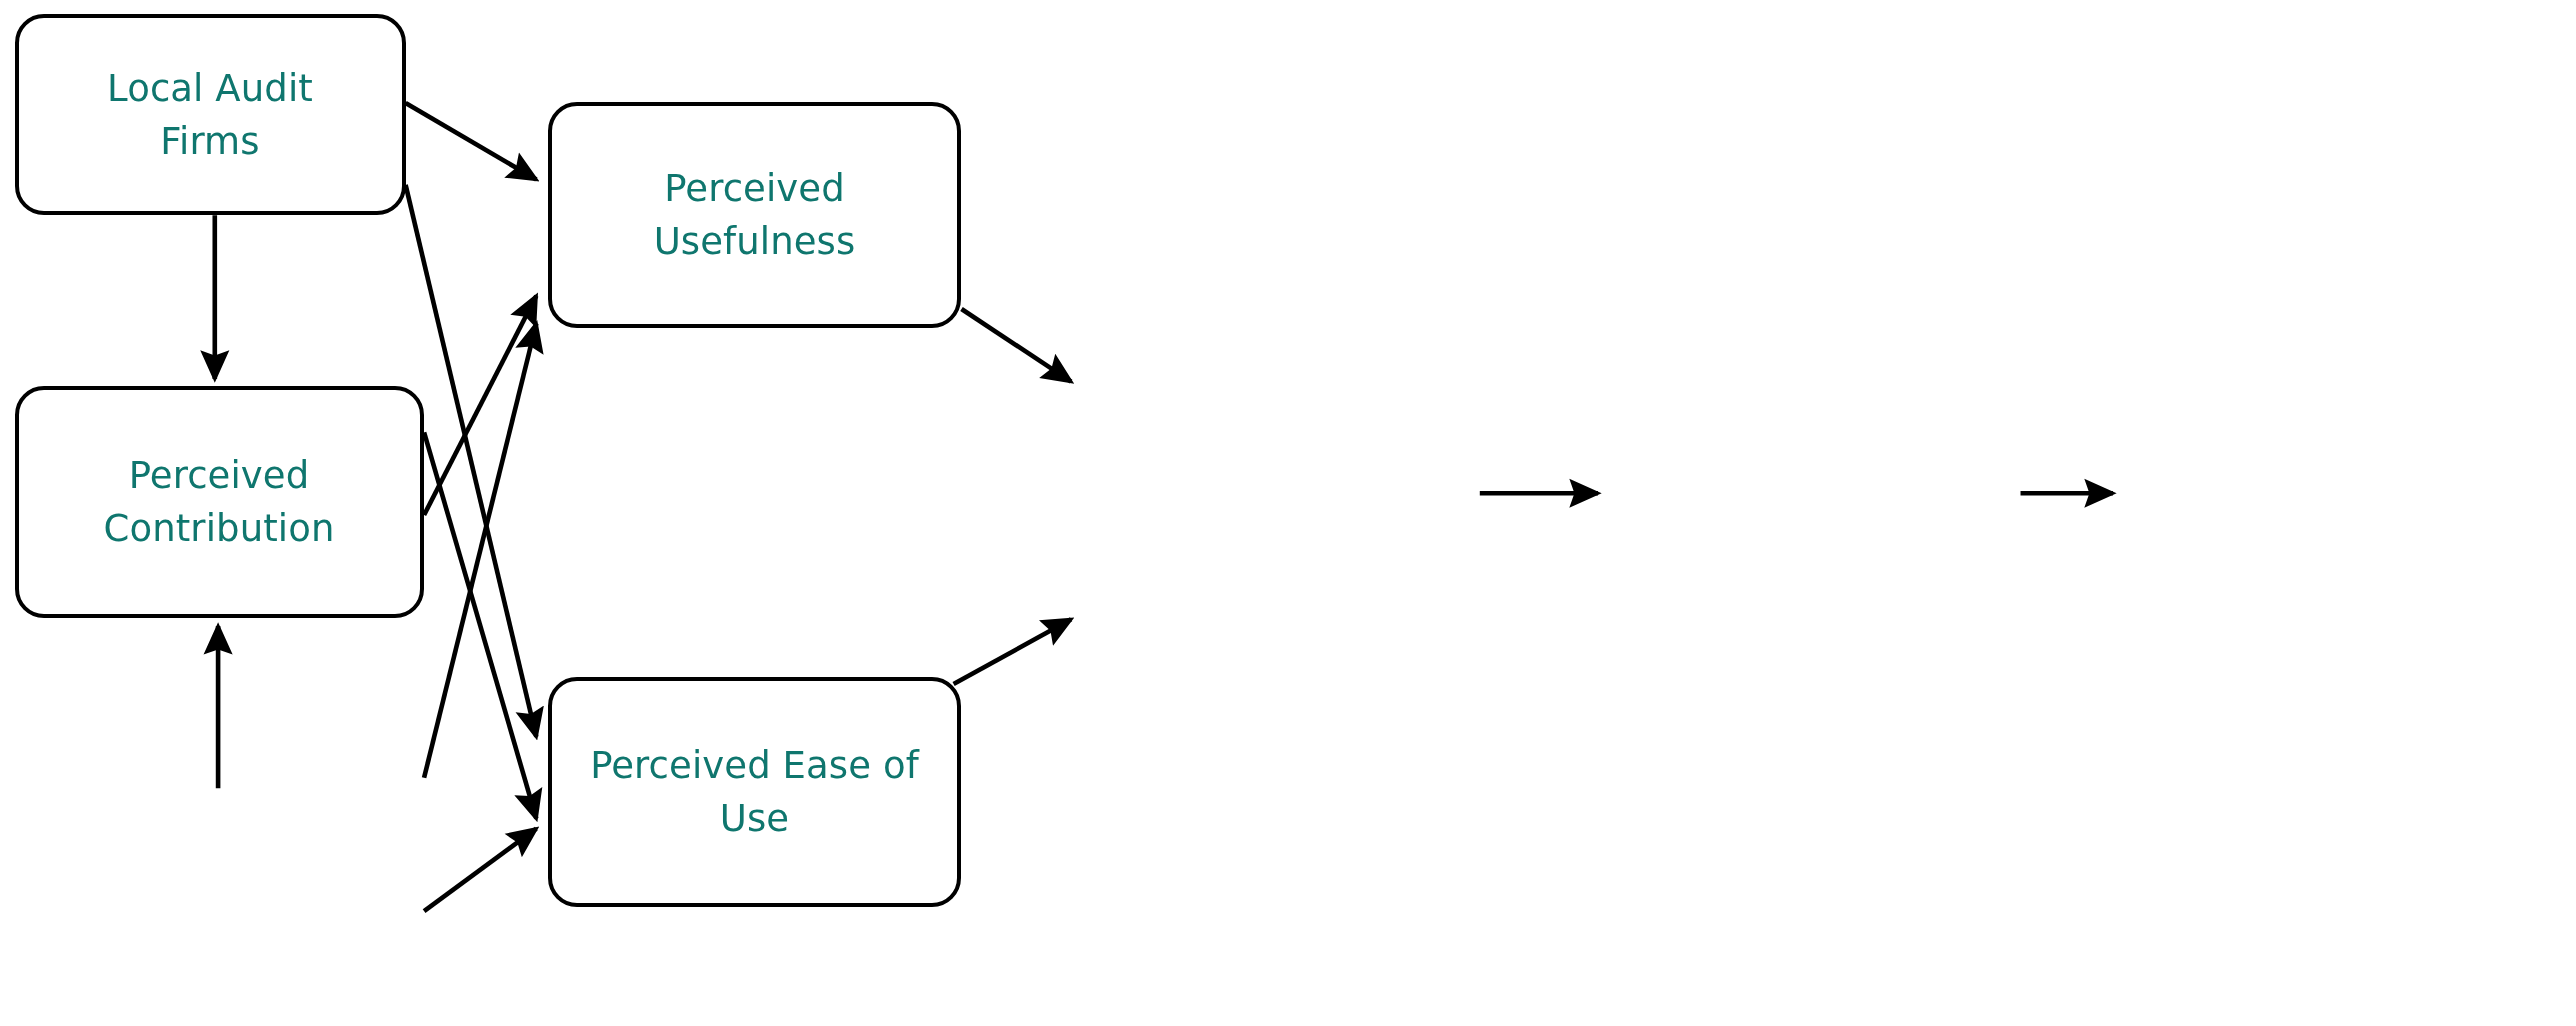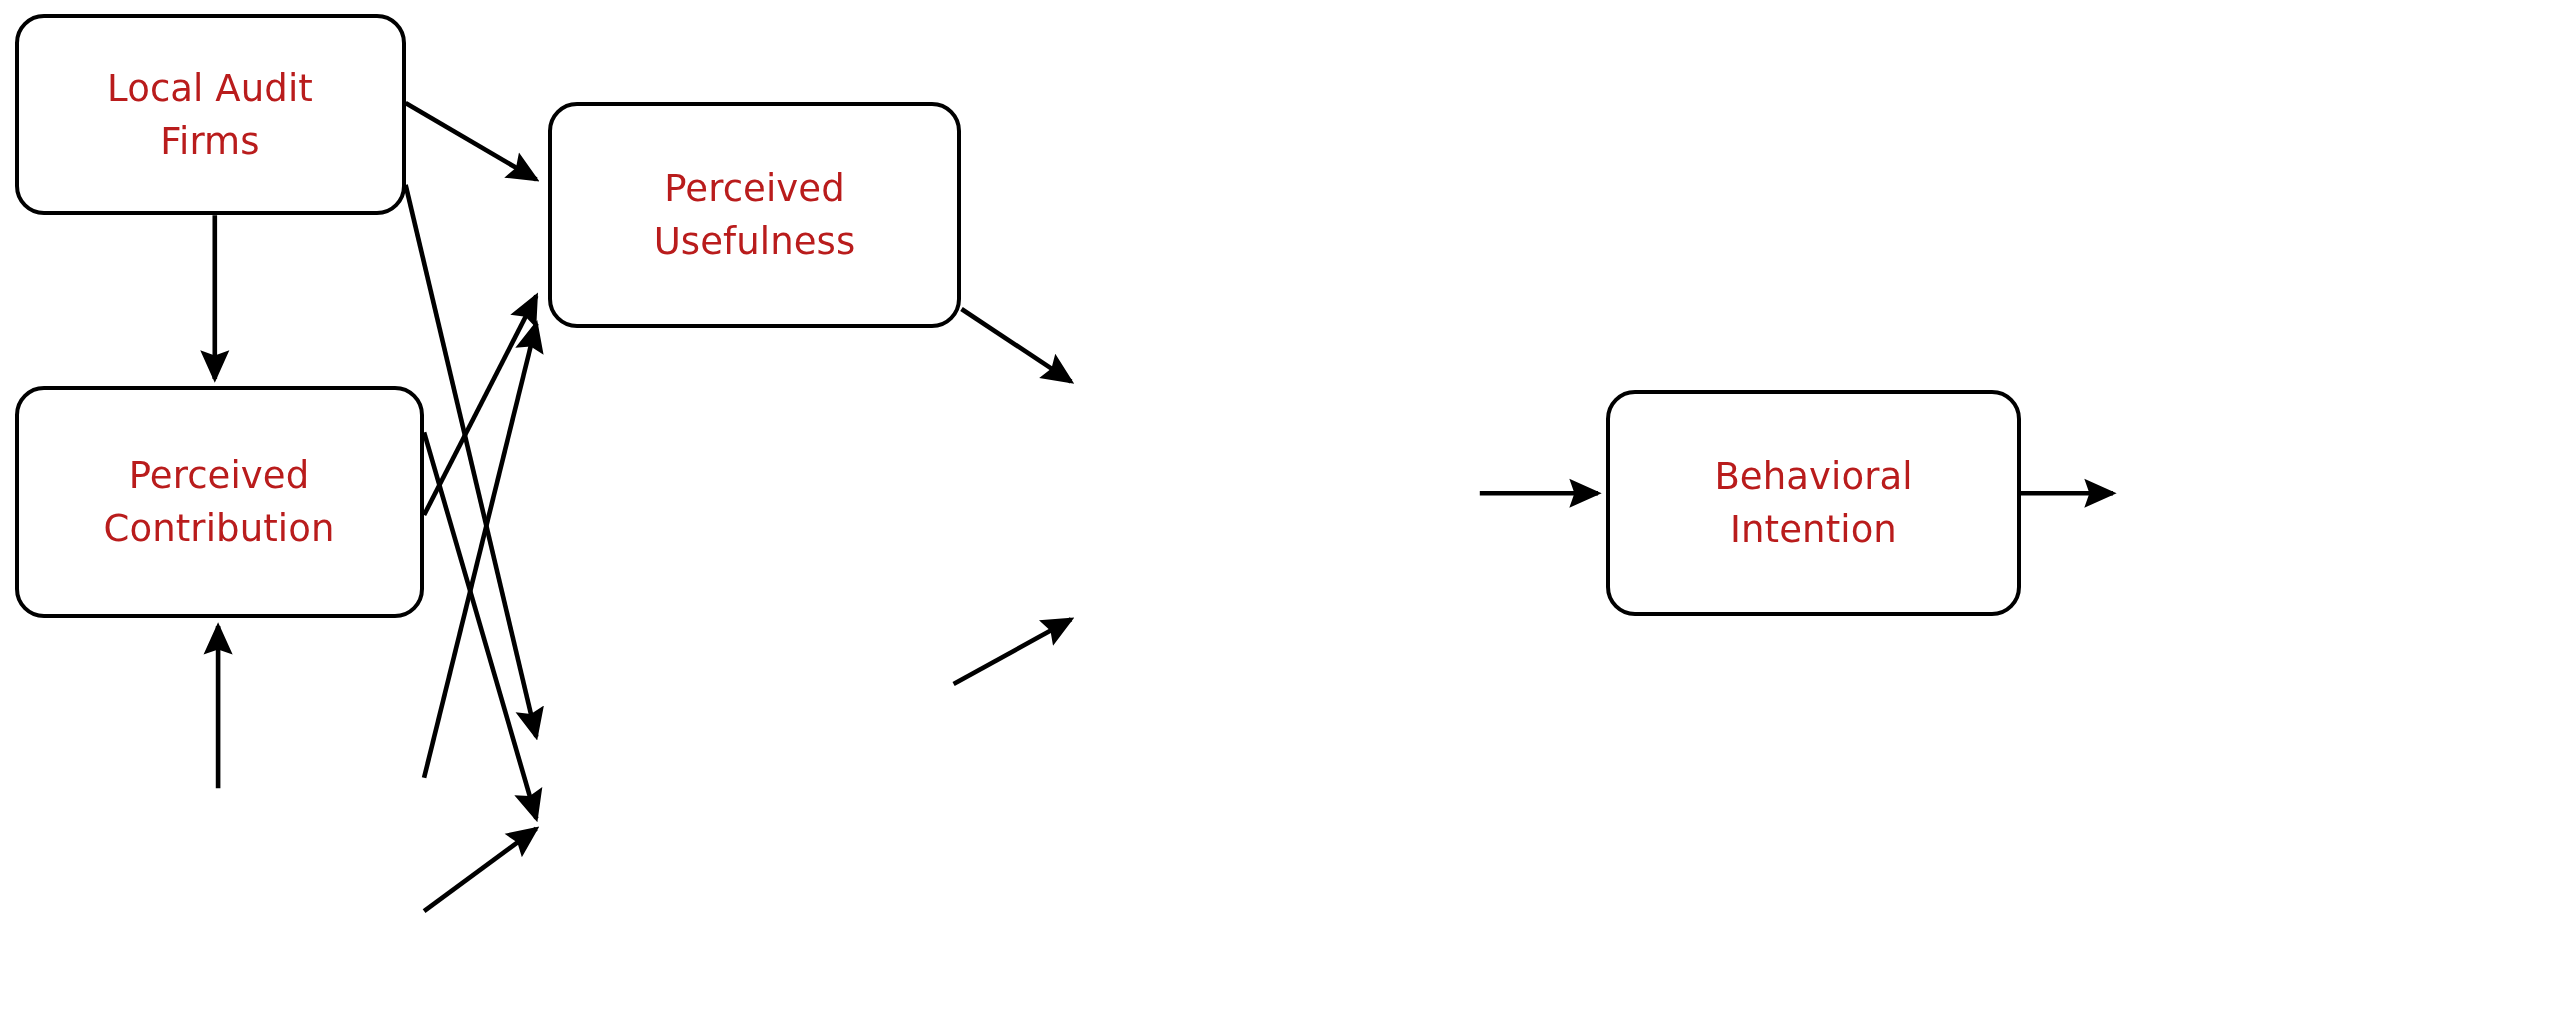--- a/index.html
+++ b/index.html
@@ -26,21 +26,21 @@
   .node {
     position: absolute;
     box-sizing: border-box;
     border: 4.6px solid #000000;
     border-radius: 29px;
     background: #ffffff;
     display: flex;
     align-items: center;
     justify-content: center;
     text-align: center;
-    color: #b91c1c;
+    color: #0f766e;
     font-size: 37px;
     line-height: 53px;
     font-weight: 400;
     letter-spacing: 0.1px;
     white-space: pre-line;
     z-index: 2;
   }
 </style>
 </head>
 <body>
@@ -67,17 +67,17 @@
     <path class="edge" fill="none" stroke="#000000" stroke-width="7" marker-end="url(#arrowhead)" d="M 2241,747 L 2420,747"></path>
     <path class="edge" fill="none" stroke="#000000" stroke-width="7" marker-end="url(#arrowhead)" d="M 3060,747 L 3200,747"></path>
   </svg>
 
   <div class="node" style="left: 14.5px; top: 14px; width: 391px; height: 201px;">Local Audit
 Firms</div>
   <div class="node" style="left: 14.5px; top: 386px; width: 409px; height: 232px;">Perceived
 Contribution</div>
   <div class="node" style="left: 548px; top: 102px; width: 413px; height: 226px;">Perceived
 Usefulness</div>
-  <div class="node" style="left: 1606px; top: 390px; width: 415px; height: 226px;">Behavioral
-Intention</div>
+  <div class="node" style="left: 548px; top: 677px; width: 413px; height: 230px;">Perceived Ease of
+Use</div>
 
 </div>
 
 
 </body></html>

